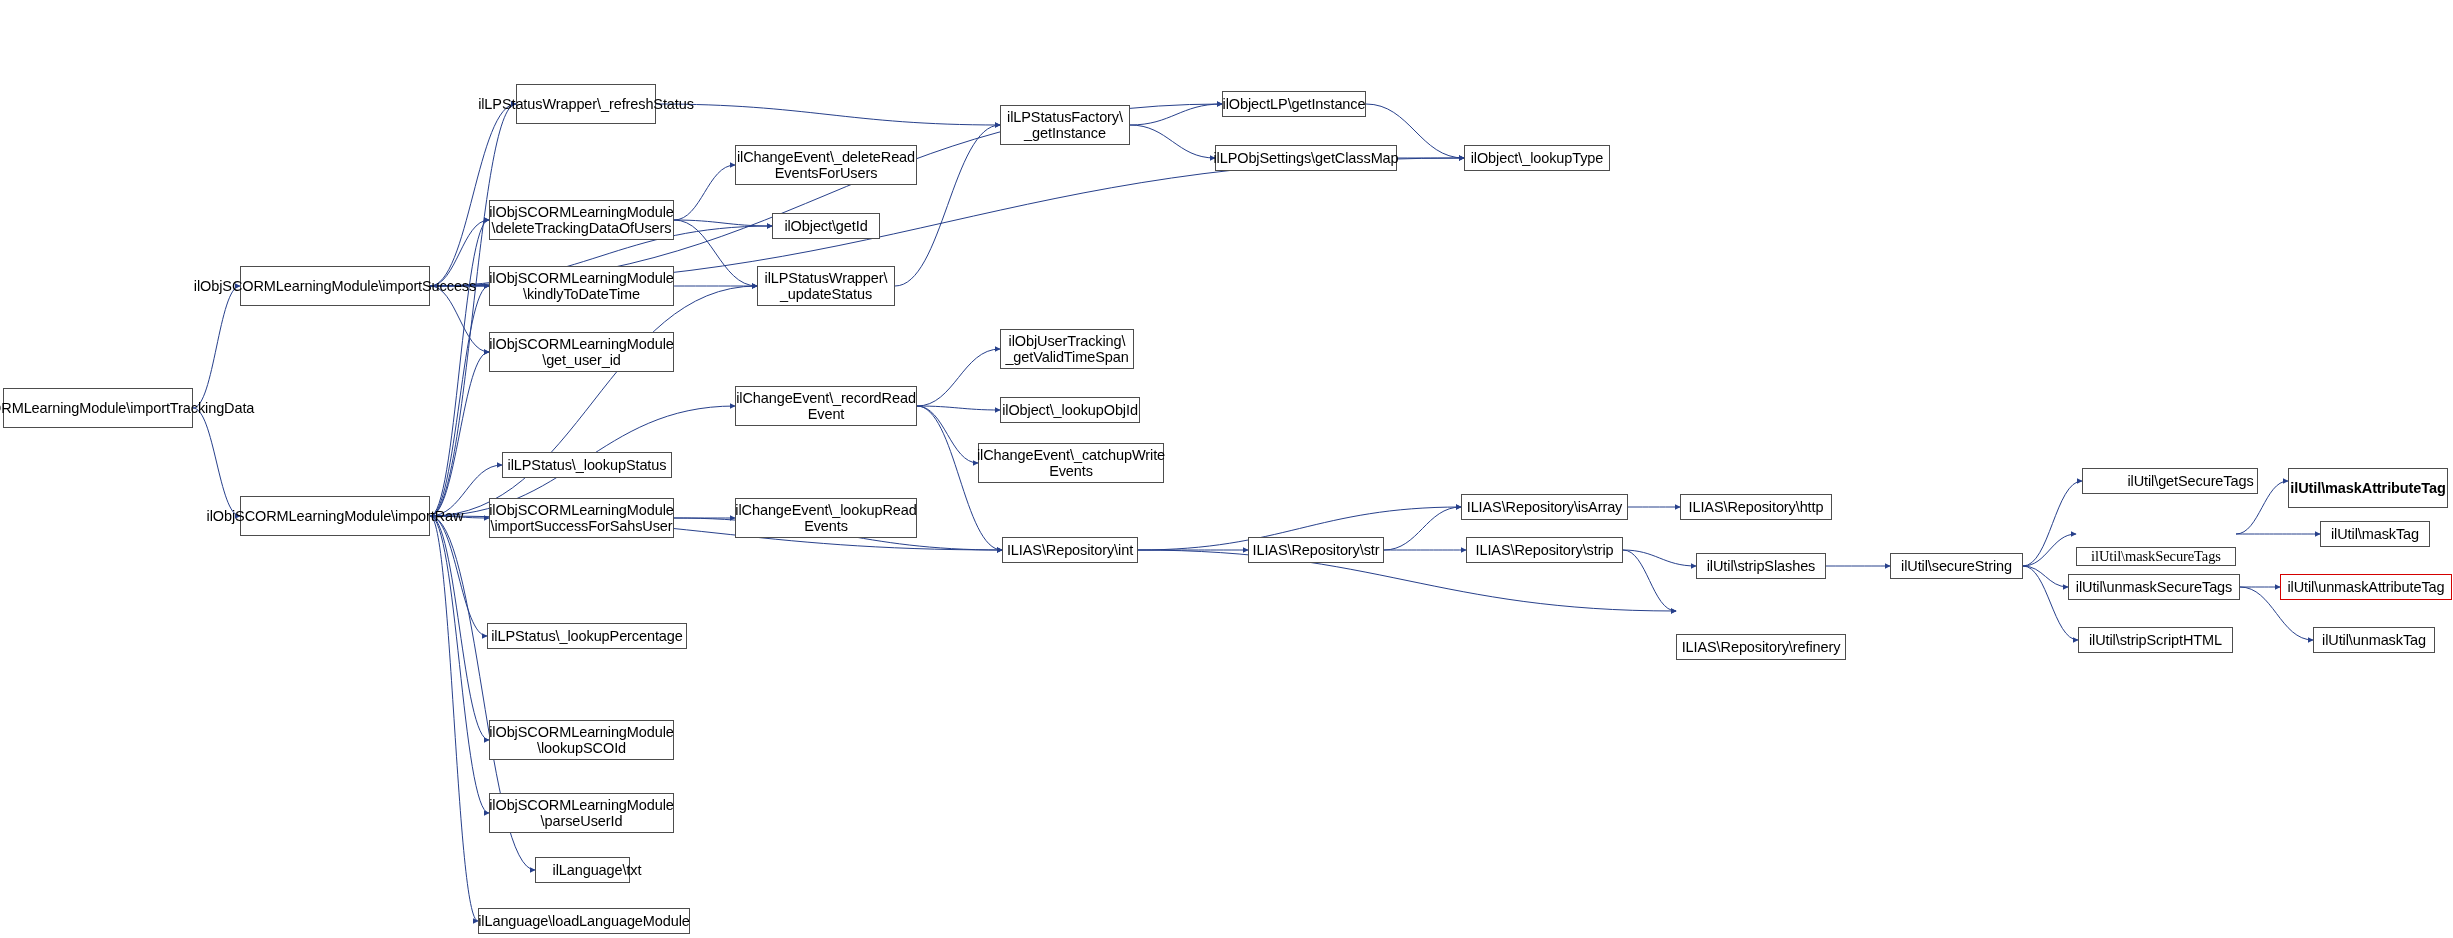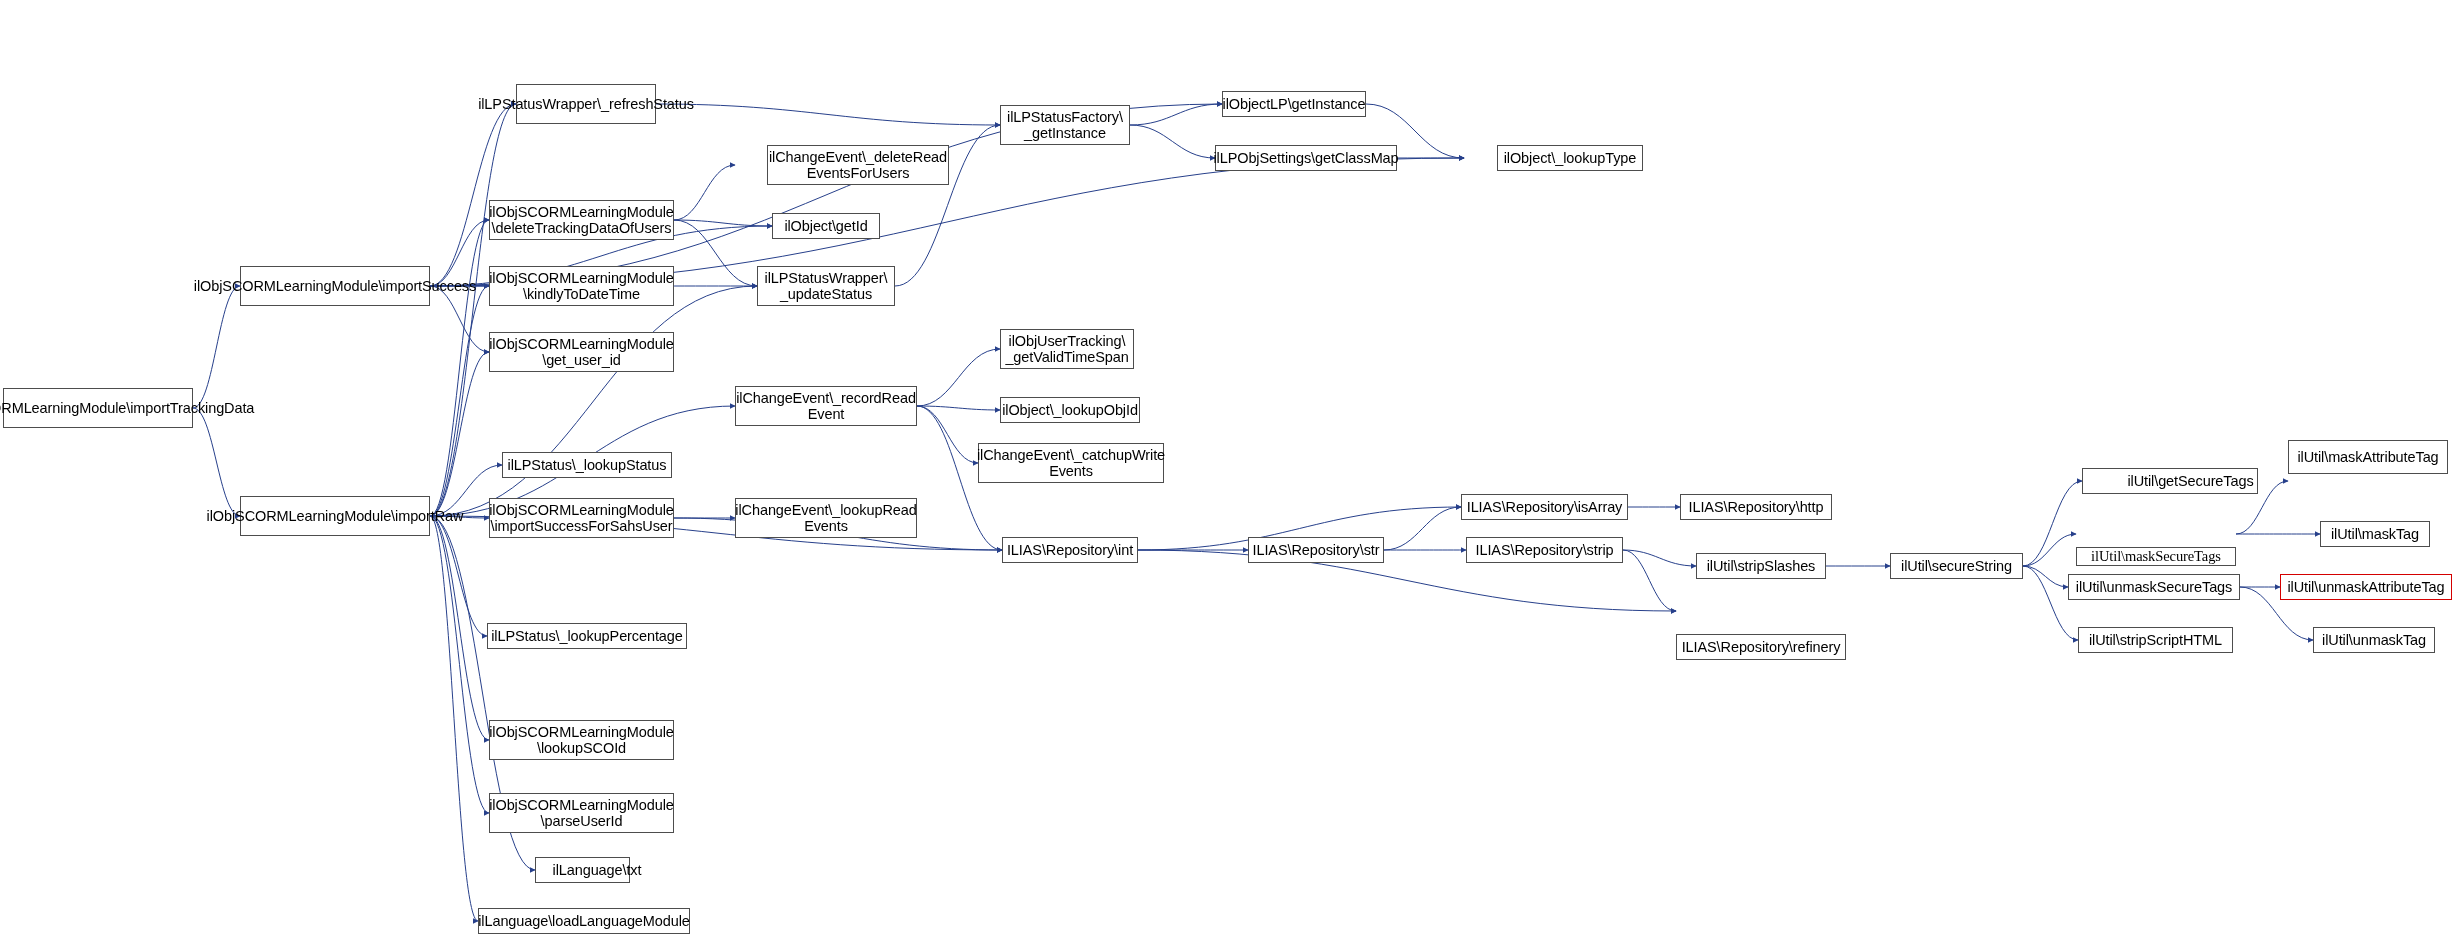--- a/index.html
+++ b/index.html
@@ -110,36 +110,36 @@
         <path d="M 2236 534 C 2273.8 534, 2282.2 534, 2320 534" fill="none" stroke="#27408b" stroke-width="1" marker-end="url(#arrow)"></path>
         <path d="M 2240 587 C 2258 587, 2262 587, 2280 587" fill="none" stroke="#27408b" stroke-width="1" marker-end="url(#arrow)"></path>
         <path d="M 2240 587 C 2272.85 587, 2280.15 640, 2313 640" fill="none" stroke="#27408b" stroke-width="1" marker-end="url(#arrow)"></path>
       </g>
   </svg>
   <div id="node-layer">
       <div class="node" style="left: 3px; top: 388px; width: 190px; height: 40px;">ilObjSCORMLearningModule\importTrackingData</div>
       <div class="node" style="left: 240px; top: 266px; width: 190px; height: 40px;">ilObjSCORMLearningModule\importSuccess</div>
       <div class="node" style="left: 240px; top: 496px; width: 190px; height: 40px;">ilObjSCORMLearningModule\importRaw</div>
       <div class="node" style="left: 516px; top: 84px; width: 140px; height: 40px;">ilLPStatusWrapper\_refreshStatus</div>
-      <div class="node" style="left: 735px; top: 145px; width: 182px; height: 40px; margin-left: 32px;">ilChangeEvent\_deleteRead
+      <div class="node" style="left: 735px; top: 145px; width: 182px; height: 40px;">ilChangeEvent\_deleteRead
 EventsForUsers</div>
       <div class="node" style="left: 489px; top: 200px; width: 185px; height: 40px;">ilObjSCORMLearningModule
 \deleteTrackingDataOfUsers</div>
       <div class="node" style="left: 489px; top: 266px; width: 185px; height: 40px;">ilObjSCORMLearningModule
 \kindlyToDateTime</div>
       <div class="node" style="left: 489px; top: 332px; width: 185px; height: 40px;">ilObjSCORMLearningModule
 \get_user_id</div>
       <div class="node" style="left: 772px; top: 213px; width: 108px; height: 26px;">ilObject\getId</div>
       <div class="node" style="left: 757px; top: 266px; width: 138px; height: 40px;">ilLPStatusWrapper\
 _updateStatus</div>
       <div class="node" style="left: 1000px; top: 105px; width: 130px; height: 40px;">ilLPStatusFactory\
 _getInstance</div>
       <div class="node" style="left: 1222px; top: 91px; width: 144px; height: 26px;">ilObjectLP\getInstance</div>
       <div class="node" style="left: 1215px; top: 145px; width: 182px; height: 26px;">ilLPObjSettings\getClassMap</div>
-      <div class="node" style="left: 1464px; top: 145px; width: 146px; height: 26px; margin-left: 33px;">ilObject\_lookupType</div>
+      <div class="node" style="left: 1464px; top: 145px; width: 146px; height: 26px;">ilObject\_lookupType</div>
       <div class="node" style="left: 735px; top: 386px; width: 182px; height: 40px;">ilChangeEvent\_recordRead
 Event</div>
       <div class="node" style="left: 1000px; top: 329px; width: 134px; height: 40px;">ilObjUserTracking\
 _getValidTimeSpan</div>
       <div class="node" style="left: 1000px; top: 397px; width: 140px; height: 26px;">ilObject\_lookupObjId</div>
       <div class="node" style="left: 978px; top: 443px; width: 186px; height: 40px;">ilChangeEvent\_catchupWrite
 Events</div>
       <div class="node" style="left: 502px; top: 452px; width: 170px; height: 26px;">ilLPStatus\_lookupStatus</div>
       <div class="node" style="left: 489px; top: 498px; width: 185px; height: 40px;">ilObjSCORMLearningModule
 \importSuccessForSahsUser</div>
@@ -157,18 +157,18 @@
       <div class="node" style="left: 1461px; top: 494px; width: 167px; height: 26px;">ILIAS\Repository\isArray</div>
       <div class="node" style="left: 1680px; top: 494px; width: 152px; height: 26px;">ILIAS\Repository\http</div>
       <div class="node" style="left: 1466px; top: 537px; width: 157px; height: 26px;">ILIAS\Repository\strip</div>
       <div class="node" style="left: 1676px; top: 634px; width: 170px; height: 26px;">ILIAS\Repository\refinery</div>
       <div class="node" style="left: 1696px; top: 553px; width: 130px; height: 26px;">ilUtil\stripSlashes</div>
       <div class="node" style="left: 1890px; top: 553px; width: 133px; height: 26px;">ilUtil\secureString</div>
       <div class="node" style="left: 2082px; top: 468px; width: 176px; height: 26px; padding-left: 44px;">ilUtil\getSecureTags</div>
       <div class="node" style="left: 2076px; top: 547px; width: 160px; height: 19px; font-family: Liberation Serif, serif;">ilUtil\maskSecureTags</div>
       <div class="node" style="left: 2068px; top: 574px; width: 172px; height: 26px;">ilUtil\unmaskSecureTags</div>
       <div class="node" style="left: 2078px; top: 627px; width: 155px; height: 26px;">ilUtil\stripScriptHTML</div>
-      <div class="node" style="left: 2288px; top: 440px; width: 160px; height: 34px;">ilUtil\maskAttributeTag</div>
+      <div class="node" style="left: 2288px; top: 468px; width: 160px; height: 40px; font-weight: bold;">ilUtil\maskAttributeTag</div>
       <div class="node" style="left: 2320px; top: 521px; width: 110px; height: 26px;">ilUtil\maskTag</div>
       <div class="node highlight" style="left: 2280px; top: 574px; width: 172px; height: 26px;">ilUtil\unmaskAttributeTag</div>
       <div class="node" style="left: 2313px; top: 627px; width: 122px; height: 26px;">ilUtil\unmaskTag</div>
     </div>
 </div>
 
 </body></html>

